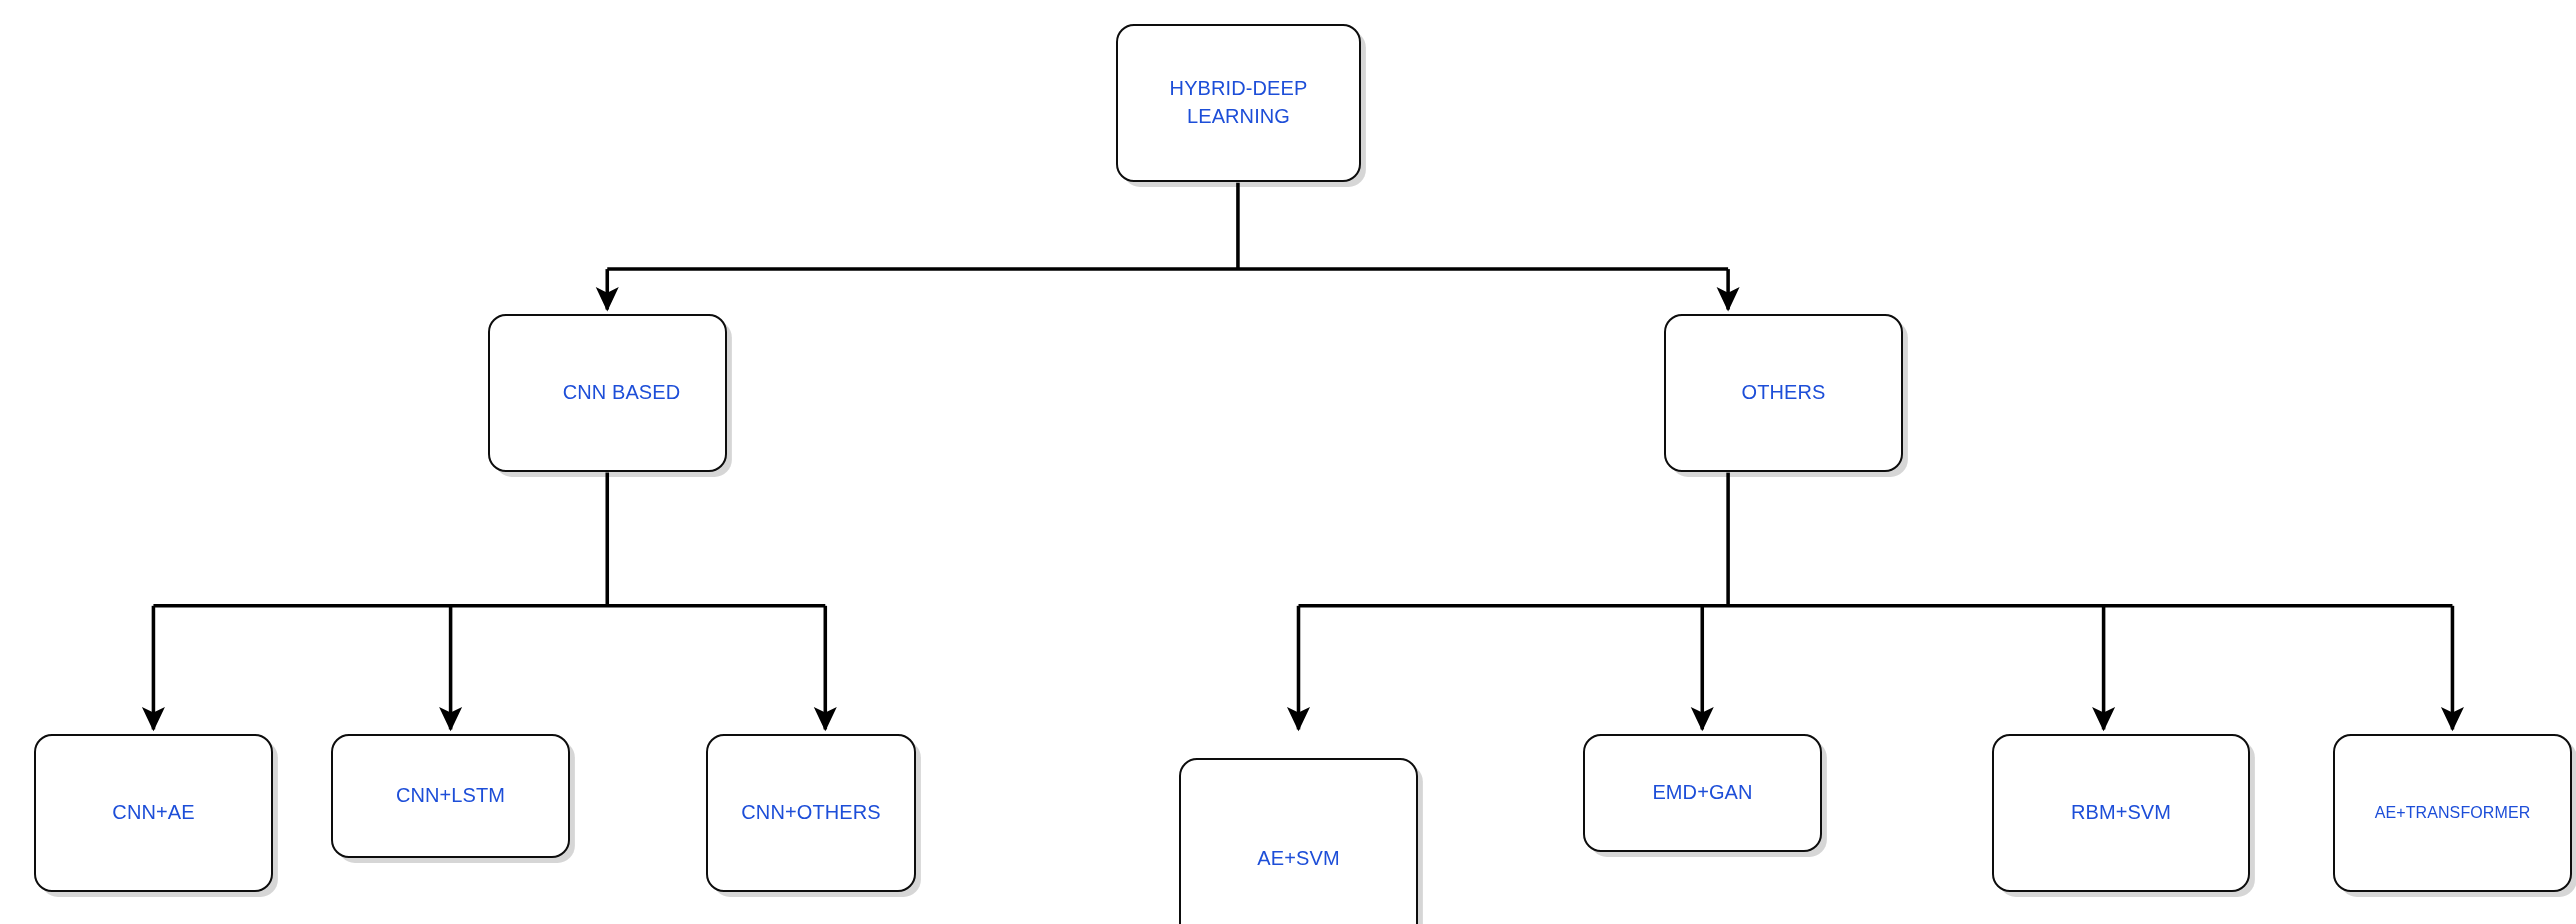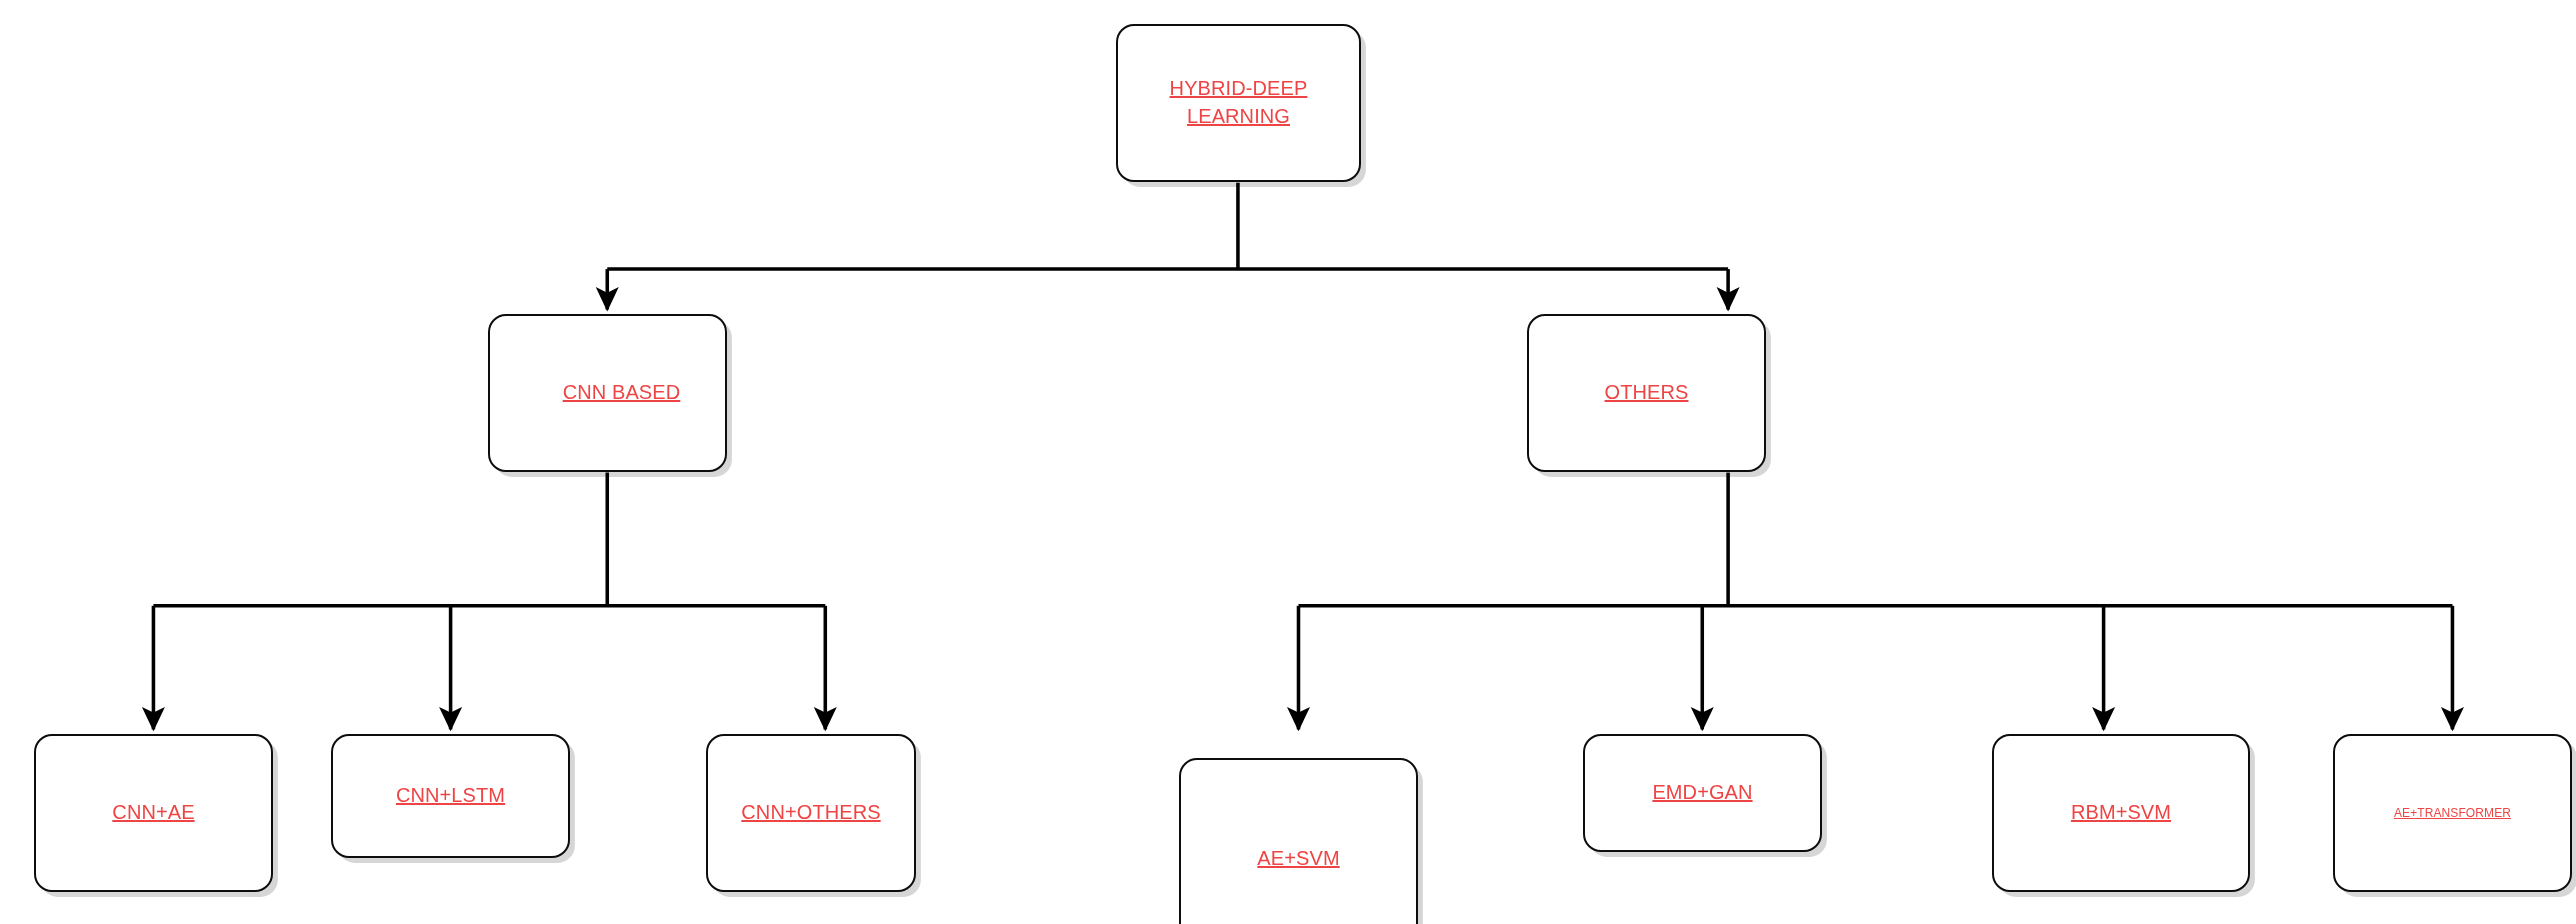--- a/index.html
+++ b/index.html
@@ -29,30 +29,29 @@
     border: 2.1px solid #0d0d0d;
     border-radius: 18px;
     box-shadow: 5.7px 5.7px 0 -0.8px rgba(0,0,0,0.16);
     display: flex;
     align-items: center;
     justify-content: center;
     text-align: center;
     z-index: 2;
   }
   .node .label {
-    color: #ef4444;
+    color: #1d4ed8;
     font-size: 20px;
     line-height: 1.38;
     letter-spacing: 0.1px;
     white-space: pre-line;
     padding: 0 4.8px;
-    text-decoration: underline;
   }
   .node.root .label { font-size: 20px; }
-  .node.wide .label { font-size: 12px; }
+  .node.wide .label { font-size: 16px; }
 </style>
 </head>
 <body>
 
 <div id="canvas">
 
   <svg id="edges" viewBox="0 0 3190 1145" xmlns="http://www.w3.org/2000/svg">
     <defs>
       <marker id="arrow" viewBox="0 0 12 12" refX="10.5" refY="6" markerWidth="7.2" markerHeight="7.2" orient="auto-start-reverse">
         <path d="M 0 0.6 L 11.4 6 L 0 11.4 L 2.6 6 Z" fill="#000000"></path>
@@ -88,21 +87,21 @@
 
   <div class="node root" style="left:1116px; top:24px; width:245px; height:158px;">
     <span class="label">HYBRID-DEEP
 LEARNING</span>
   </div>
 
   <div class="node" style="left:488px; top:314px; width:239px; height:158px;padding-left:28px;">
     <span class="label">CNN BASED</span>
   </div>
 
-  <div class="node" style="left:1527px; top:314px; width:239px; height:158px;">
+  <div class="node" style="left:1664px; top:314px; width:239px; height:158px;">
     <span class="label">OTHERS</span>
   </div>
 
   <div class="node" style="left:34px; top:734px; width:239px; height:158px;">
     <span class="label">CNN+AE</span>
   </div>
 
   <div class="node" style="left:331px; top:734px; width:239px; height:124px;">
     <span class="label">CNN+LSTM</span>
   </div>

